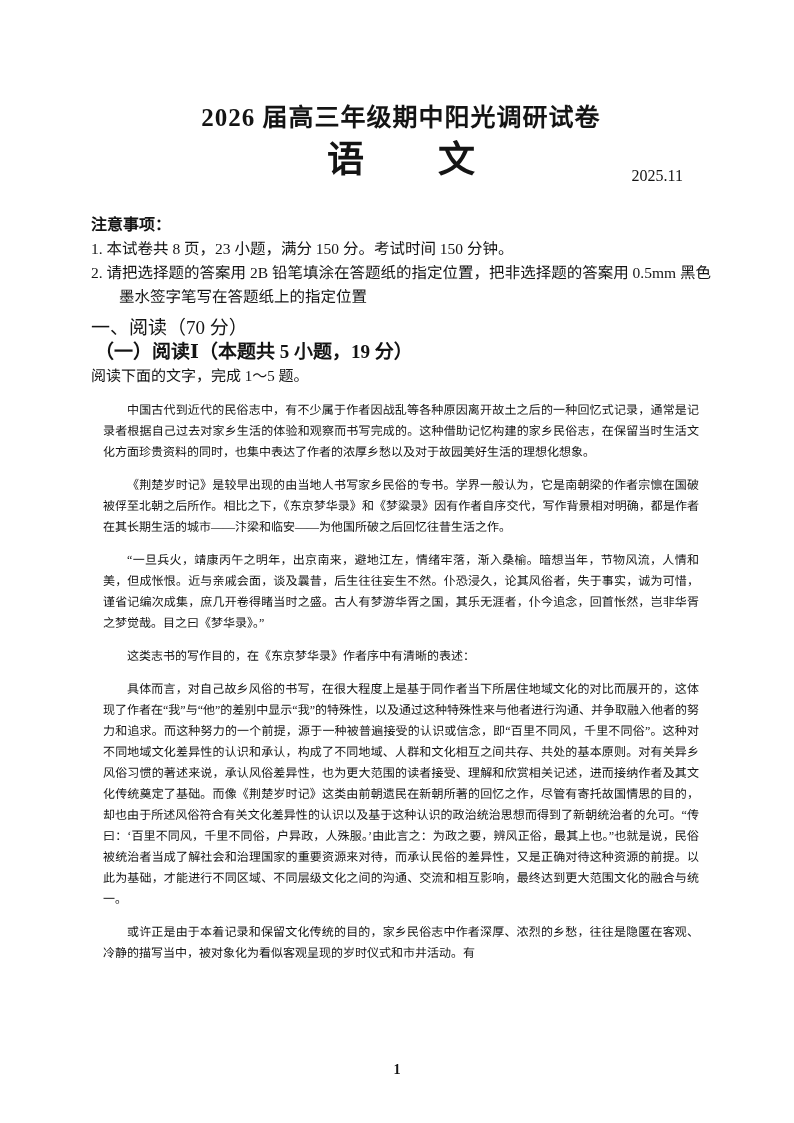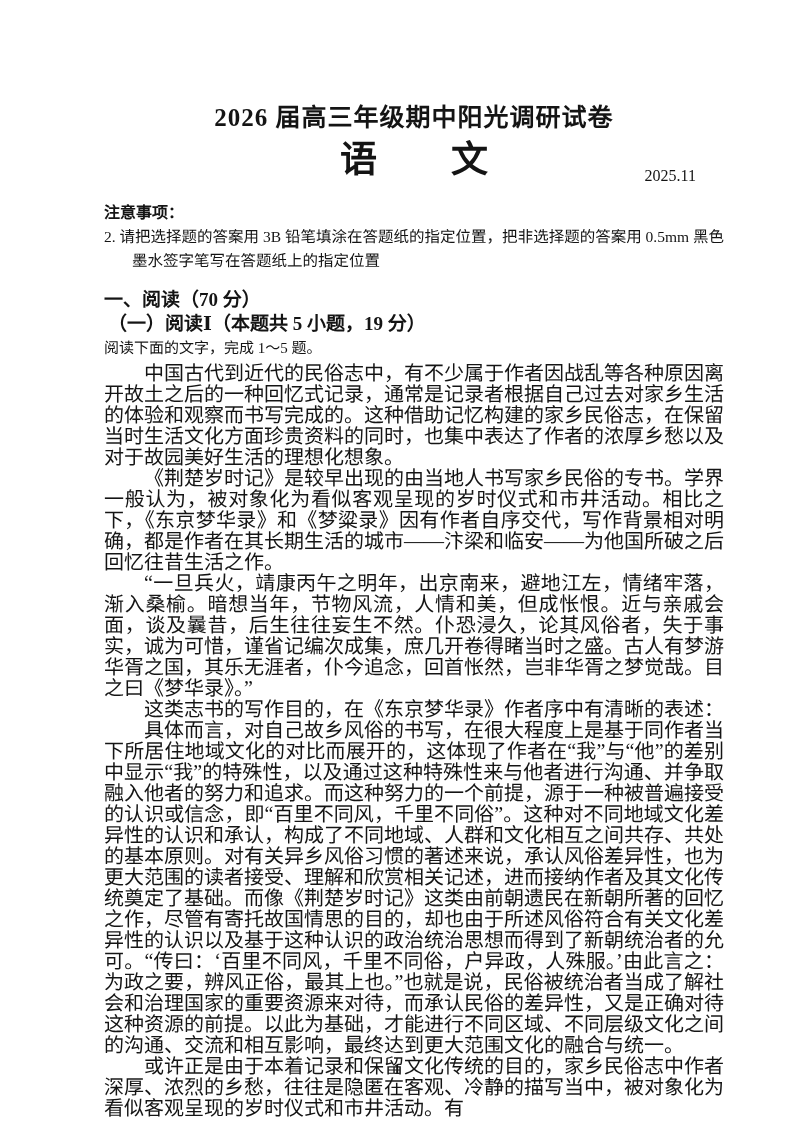--- a/index.html
+++ b/index.html
@@ -12,21 +12,21 @@
     height: 1123px;
     position: relative;
     overflow: hidden;
     color: #141414;
     font-family: "Liberation Serif", "DejaVu Serif", serif;
     -webkit-font-smoothing: antialiased;
   }
   .sheet {
     position: absolute;
     top: 100px;
-    left: 104px;
+    left: 91px;
     width: 620px;
   }
   .exam-title {
     margin: 0;
     text-align: center;
     font-size: 25px;
     line-height: 35px;
     font-weight: bold;
     letter-spacing: 1px;
     white-space: nowrap;
@@ -45,55 +45,55 @@
   }
   .exam-date {
     position: absolute;
     right: 28px;
     bottom: 0px;
     font-size: 16px;
     font-weight: normal;
     line-height: 18px;
   }
   .notice-heading {
-    margin-top: 16px;
+    margin-top: 28px;
     font-size: 16px;
     line-height: 24px;
     font-weight: bold;
   }
   .notice-item {
     font-size: 15.5px;
     line-height: 24px;
     text-align: justify;
     padding-left: 1.8em;
     text-indent: -1.8em;
   }
   .section-heading {
     font-size: 19px;
     line-height: 25px;
-    font-weight: bold;
-    margin-top: 14px;
+    font-weight: normal;
+    margin-top: 6px;
   }
   .part-heading {
     font-size: 19px;
     line-height: 24px;
     font-weight: bold;
     padding-left: 4px;
   }
   .instruction {
     font-size: 15px;
     line-height: 24px;
     font-weight: normal;
   }
   .passage {
     margin-top: 3px;
   }
   .passage p {
-    margin: 0;
-    font-size: 20px;
+    margin: 12px;
+    font-size: 12px;
     line-height: 21px;
     text-indent: 2em;
     text-align: justify;
     text-justify: inter-ideograph;
   }
   .page-number {
     position: absolute;
     top: 1062px;
     left: 0;
     width: 794px;
@@ -109,31 +109,32 @@
 
   <h1 class="exam-title">2026 届高三年级期中阳光调研试卷</h1>
 
   <div class="subject-row">
     <div class="subject-title">语　　文</div>
     <div class="exam-date">2025.11</div>
   </div>
 
   <div class="notice-heading">注意事项：</div>
 
-  <div class="notice-item">2. 请把选择题的答案用 3B 铅笔填涂在答题纸的指定位置，把非选择题的答案用 0.5mm 黑色墨水签字笔写在答题纸上的指定位置</div>
+  <div class="notice-item">1. 本试卷共 8 页，23 小题，满分 150 分。考试时间 150 分钟。</div>
+  <div class="notice-item">2. 请把选择题的答案用 2B 铅笔填涂在答题纸的指定位置，把非选择题的答案用 0.5mm 黑色墨水签字笔写在答题纸上的指定位置</div>
 
   <div class="section-heading">一、阅读（70 分）</div>
 
   <div class="part-heading">（一）阅读Ⅰ（本题共 5 小题，19 分）</div>
 
   <div class="instruction">阅读下面的文字，完成 1～5 题。</div>
 
   <div class="passage">
     <p>中国古代到近代的民俗志中，有不少属于作者因战乱等各种原因离开故土之后的一种回忆式记录，通常是记录者根据自己过去对家乡生活的体验和观察而书写完成的。这种借助记忆构建的家乡民俗志，在保留当时生活文化方面珍贵资料的同时，也集中表达了作者的浓厚乡愁以及对于故园美好生活的理想化想象。</p>
-    <p>《荆楚岁时记》是较早出现的由当地人书写家乡民俗的专书。学界一般认为，被对象化为看似客观呈现的岁时仪式和市井活动。相比之下，《东京梦华录》和《梦粱录》因有作者自序交代，写作背景相对明确，都是作者在其长期生活的城市——汴梁和临安——为他国所破之后回忆往昔生活之作。</p>
+    <p>《荆楚岁时记》是较早出现的由当地人书写家乡民俗的专书。学界一般认为，它是南朝梁的作者宗懔在国破被俘至北朝之后所作。相比之下，《东京梦华录》和《梦粱录》因有作者自序交代，写作背景相对明确，都是作者在其长期生活的城市——汴梁和临安——为他国所破之后回忆往昔生活之作。</p>
     <p>“一旦兵火，靖康丙午之明年，出京南来，避地江左，情绪牢落，渐入桑榆。暗想当年，节物风流，人情和美，但成怅恨。近与亲戚会面，谈及曩昔，后生往往妄生不然。仆恐浸久，论其风俗者，失于事实，诚为可惜，谨省记编次成集，庶几开卷得睹当时之盛。古人有梦游华胥之国，其乐无涯者，仆今追念，回首怅然，岂非华胥之梦觉哉。目之曰《梦华录》。”</p>
     <p>这类志书的写作目的，在《东京梦华录》作者序中有清晰的表述：</p>
     <p>具体而言，对自己故乡风俗的书写，在很大程度上是基于同作者当下所居住地域文化的对比而展开的，这体现了作者在“我”与“他”的差别中显示“我”的特殊性，以及通过这种特殊性来与他者进行沟通、并争取融入他者的努力和追求。而这种努力的一个前提，源于一种被普遍接受的认识或信念，即“百里不同风，千里不同俗”。这种对不同地域文化差异性的认识和承认，构成了不同地域、人群和文化相互之间共存、共处的基本原则。对有关异乡风俗习惯的著述来说，承认风俗差异性，也为更大范围的读者接受、理解和欣赏相关记述，进而接纳作者及其文化传统奠定了基础。而像《荆楚岁时记》这类由前朝遗民在新朝所著的回忆之作，尽管有寄托故国情思的目的，却也由于所述风俗符合有关文化差异性的认识以及基于这种认识的政治统治思想而得到了新朝统治者的允可。“传曰：‘百里不同风，千里不同俗，户异政，人殊服。’由此言之：为政之要，辨风正俗，最其上也。”也就是说，民俗被统治者当成了解社会和治理国家的重要资源来对待，而承认民俗的差异性，又是正确对待这种资源的前提。以此为基础，才能进行不同区域、不同层级文化之间的沟通、交流和相互影响，最终达到更大范围文化的融合与统一。</p>
     <p>或许正是由于本着记录和保留文化传统的目的，家乡民俗志中作者深厚、浓烈的乡愁，往往是隐匿在客观、冷静的描写当中，被对象化为看似客观呈现的岁时仪式和市井活动。有</p>
   </div>
 
 </div>
 
 <div class="page-number">1</div>
 

